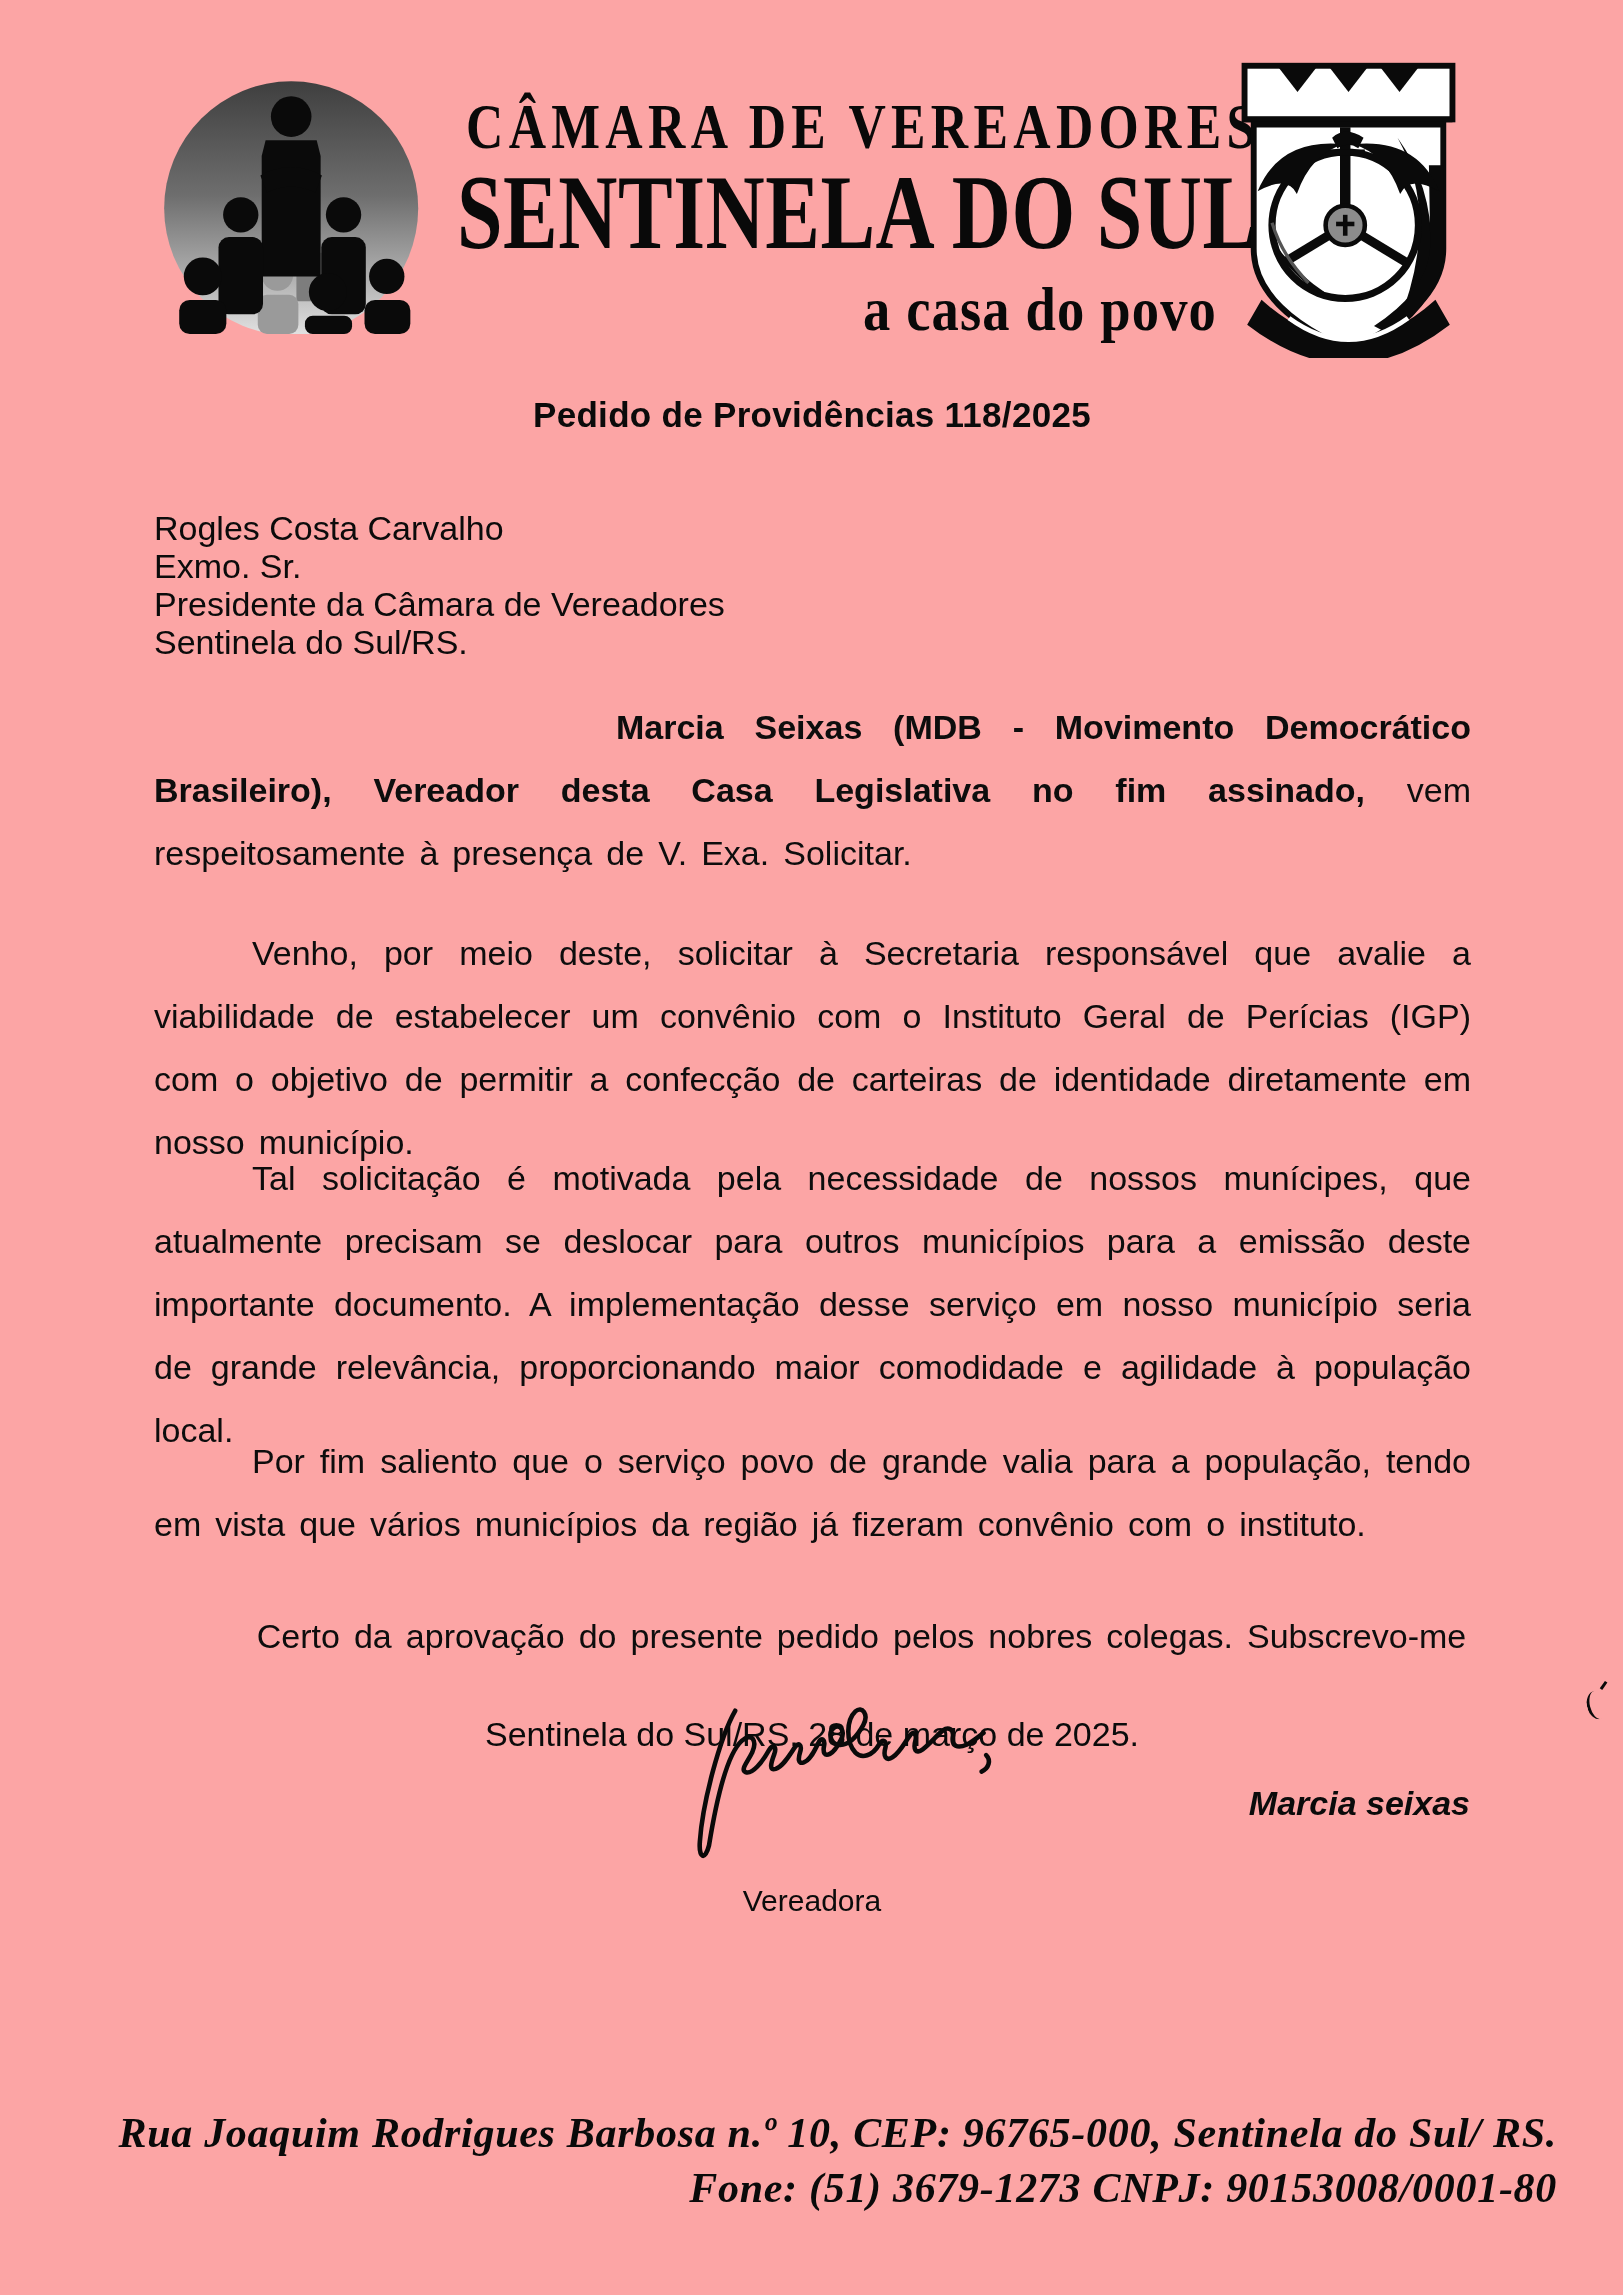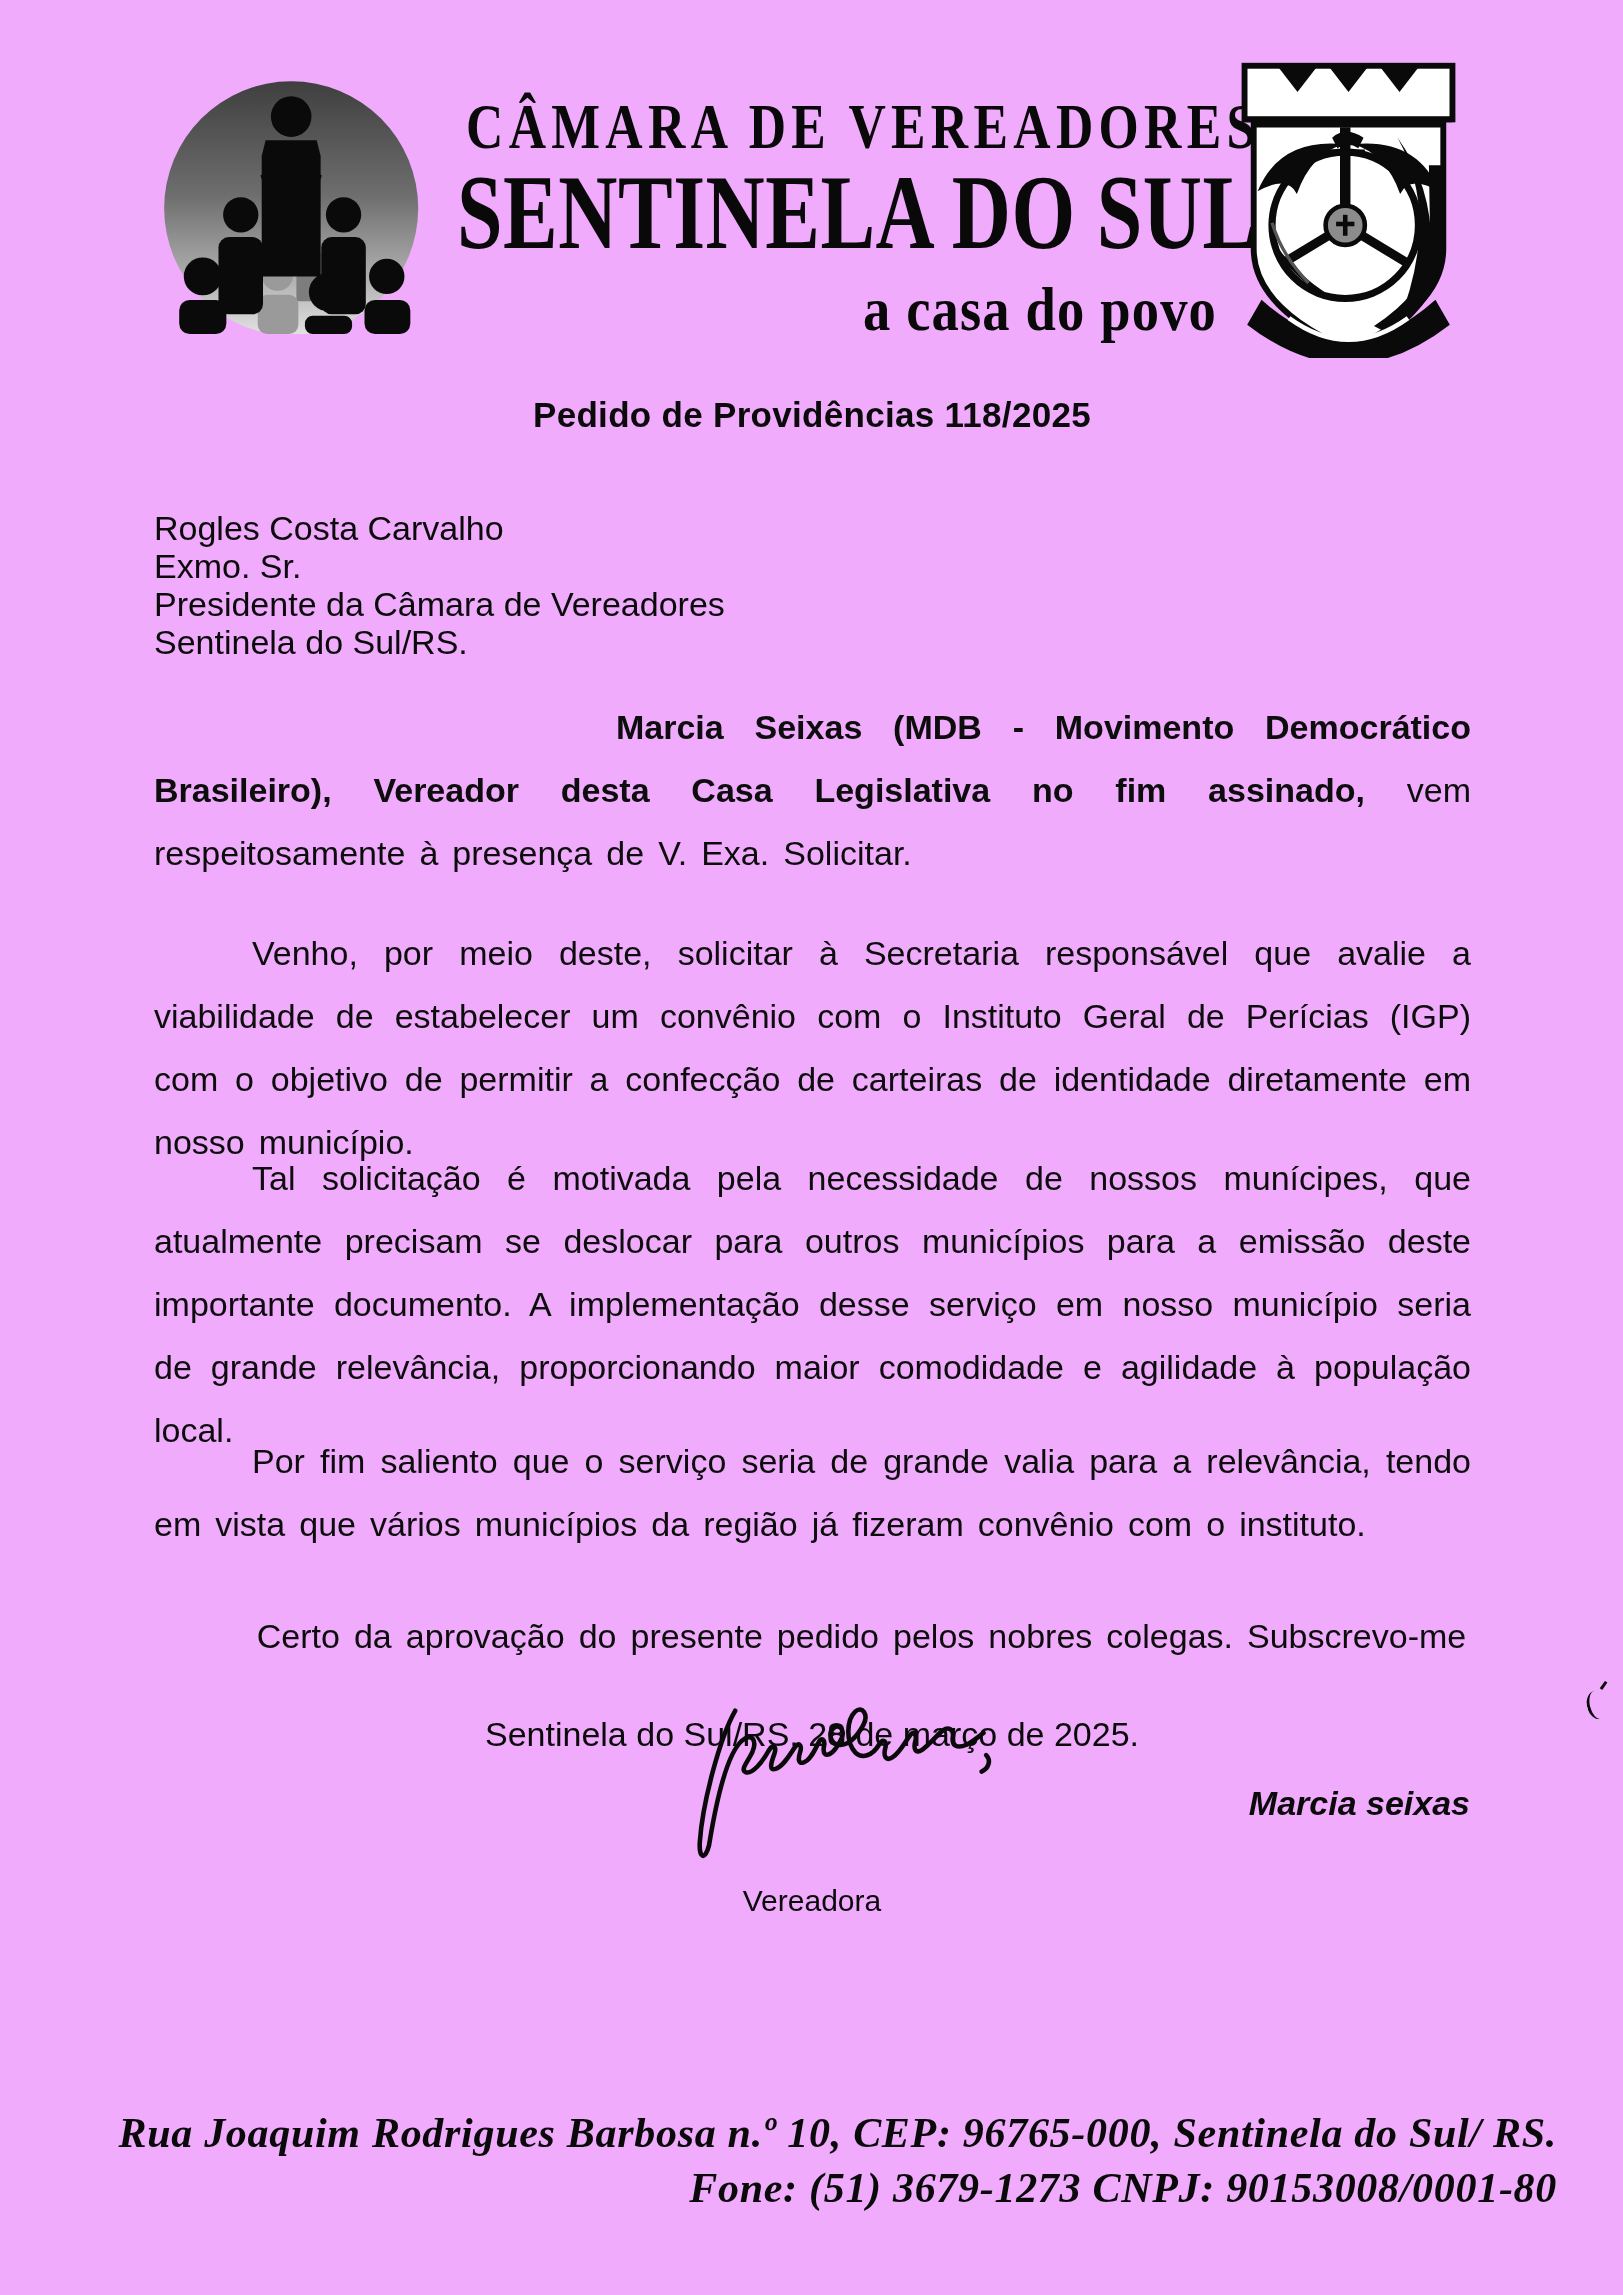--- a/index.html
+++ b/index.html
@@ -5,21 +5,21 @@
 <style>
   * { margin: 0; padding: 0; box-sizing: border-box; }
   html, body { background: #ffffff; }
   body {
     width: 1623px; height: 2295px;
     position: relative;
     font-family: "Liberation Sans", sans-serif;
     color: #0b0b0b;
     overflow: hidden;
   }
-  .page { position: absolute; inset: 0; background: #f0abfc; }
+  .page { position: absolute; inset: 0; background: #fca5a5; }
 
   
   .org-line1 {
     position: absolute; left: 466px; top: 96px;
     font-family: "Liberation Serif", serif;
     font-weight: 700; font-size: 63px; line-height: 1;
     letter-spacing: 6.5px; white-space: nowrap;
     transform: scaleX(0.82); transform-origin: left top;
     color: #090909;
   }
@@ -199,21 +199,21 @@
     <div>Rogles Costa Carvalho</div>
     <div>Exmo. Sr.</div>
     <div>Presidente da Câmara de Vereadores</div>
     <div>Sentinela do Sul/RS.</div>
   </div>
 
   <p class="para p1"><span class="bold-lead">Marcia Seixas (MDB - Movimento Democrático Brasileiro), Vereador desta Casa Legislativa no fim assinado,</span><span> vem respeitosamente à presença de V. Exa. Solicitar.</span></p>
 
   <p class="para p2">Venho, por meio deste, solicitar à Secretaria responsável que avalie a viabilidade de estabelecer um convênio com o Instituto Geral de Perícias (IGP) com o objetivo de permitir a confecção de carteiras de identidade diretamente em nosso município.</p>
   <p class="para p3">Tal solicitação é motivada pela necessidade de nossos munícipes, que atualmente precisam se deslocar para outros municípios para a emissão deste importante documento. A implementação desse serviço em nosso município seria de grande relevância, proporcionando maior comodidade e agilidade à população local.</p>
-  <p class="para p4">Por fim saliento que o serviço seria de grande valia para a relevância, tendo em vista que vários municípios da região já fizeram convênio com o instituto.</p>
+  <p class="para p4">Por fim saliento que o serviço povo de grande valia para a população, tendo em vista que vários municípios da região já fizeram convênio com o instituto.</p>
   <p class="para p5">Certo da aprovação do presente pedido pelos nobres colegas. Subscrevo-me</p>
 
   <div class="dateline">Sentinela do Sul/RS, 28 de março de 2025.</div>
 
   <div class="sig-wrap">
     <svg width="367" height="183" viewBox="0 0 560 280" aria-hidden="true">
       <g fill="none" stroke="#0a0a0a" stroke-width="7" stroke-linecap="round" stroke-linejoin="round">
         <path d="M128 18 C104 60 78 160 74 218 C72 244 82 248 88 224 C100 150 116 84 138 64 C154 50 162 64 154 82 C146 98 136 108 144 112 C154 116 170 96 180 78 C186 68 192 72 188 84 C182 100 180 110 190 107 C202 103 212 84 220 73 C225 66 230 70 228 79 C224 92 224 100 233 97 C244 93 250 77 256 66 C260 58 266 62 264 72 C262 82 265 88 273 84 C281 80 286 70 290 62 C297 48 288 38 279 44 C270 51 273 68 286 70 C302 72 314 58 324 40 C333 23 322 10 312 19 C298 32 297 66 312 82 C322 92 338 87 348 70 C354 60 360 64 358 74 C354 88 359 96 369 89 C381 81 388 65 396 55 C400 49 406 53 404 63 C400 77 404 85 415 77 C427 68 436 56 446 48 C454 42 463 46 461 58 C459 72 468 76 482 70 C492 65 500 58 508 52"></path>
         <path d="M512 86 C520 94 516 106 505 111"></path>
       </g>

